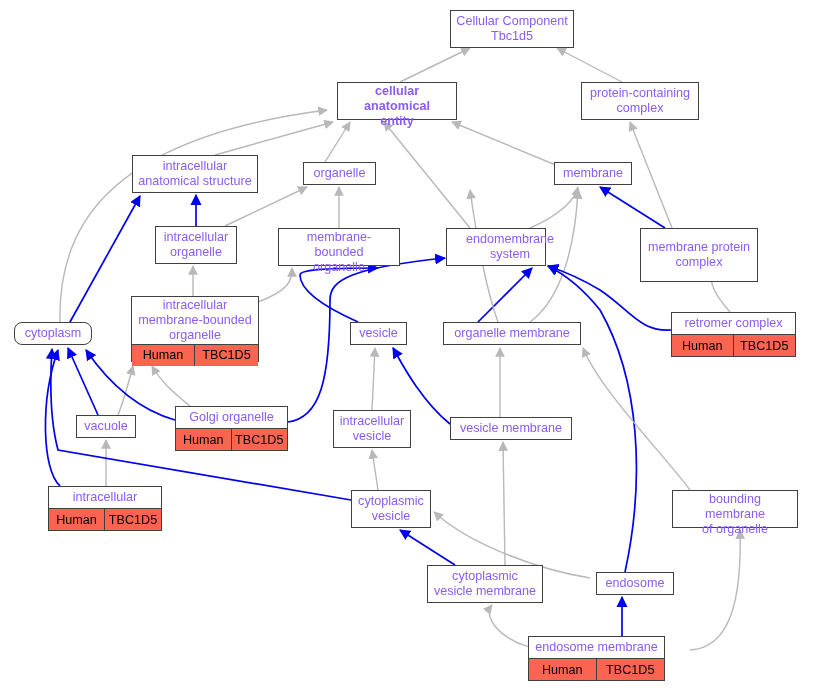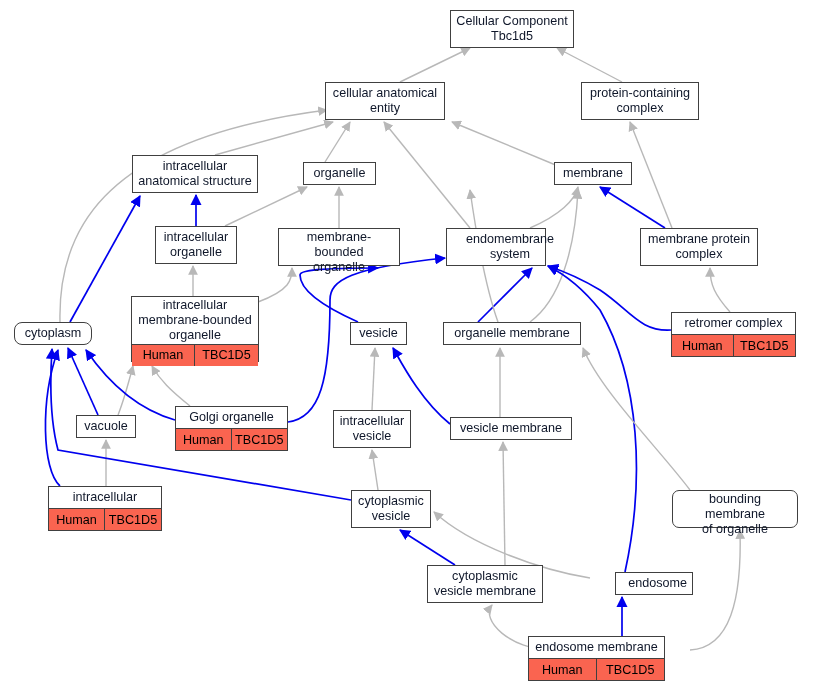--- a/index.html
+++ b/index.html
@@ -33,21 +33,21 @@
     z-index: 5;
   }
   .node .title {
     box-sizing: border-box;
     flex: 1 1 auto;
     display: flex;
     align-items: center;
     justify-content: center;
     text-align: center;
     font-size: 12.6px;
-    color: #0f172a;
+    color: #8b5cf6;
     line-height: 1.18;
     padding: 1px 5px;
     white-space: pre-line;
   }
   .node.annotated .title {
     border-bottom: 1.4px solid #404040;
   }
   .annot {
     box-sizing: border-box;
     display: flex;
@@ -126,21 +126,21 @@
         <path d="M 690 650 C 730 648 742 600 740 530" fill="none" stroke="#b8b8b8" stroke-width="1.4" marker-end="url(#arrow-isa)"></path>
         <path d="M 690 490 C 660 450 600 390 583 348" fill="none" stroke="#b8b8b8" stroke-width="1.4" marker-end="url(#arrow-isa)"></path>
       </g>
   </svg>
 
   <div id="node-layer">
       <div class="node" style="left: 450px; top: 10px; width: 124px; height: 38px;">
         <div class="title">Cellular Component
 Tbc1d5</div>
       </div>
-      <div class="node" style="left: 325px; top: 82px; width: 120px; height: 38px;">
+      <div class="node" style="left: 337px; top: 82px; width: 120px; height: 38px; font-weight: bold;">
         <div class="title">cellular anatomical
 entity</div>
       </div>
       <div class="node" style="left: 581px; top: 82px; width: 118px; height: 38px; justify-content: center;">
         <div class="title">protein-containing
 complex</div>
       </div>
       <div class="node" style="left: 132px; top: 155px; width: 126px; height: 38px;">
         <div class="title">intracellular
 anatomical structure</div>
@@ -156,21 +156,21 @@
 organelle</div>
       </div>
       <div class="node" style="left: 278px; top: 228px; width: 122px; height: 38px;">
         <div class="title">membrane-bounded
 organelle</div>
       </div>
       <div class="node" style="left: 446px; top: 228px; width: 100px; height: 38px; padding-left: 28px;">
         <div class="title">endomembrane
 system</div>
       </div>
-      <div class="node" style="left: 640px; top: 228px; width: 118px; height: 38px;">
+      <div class="node" style="left: 640px; top: 228px; width: 118px; height: 54px;">
         <div class="title">membrane protein
 complex</div>
       </div>
       <div class="node annotated" style="left: 131px; top: 296px; width: 128px; height: 66px;">
         <div class="title">intracellular
 membrane-bounded
 organelle</div>
         <div class="annot">
           <div class="cell left">Human</div>
           <div class="cell">TBC1D5</div>
@@ -213,29 +213,29 @@
         <div class="title">intracellular</div>
         <div class="annot">
           <div class="cell left">Human</div>
           <div class="cell">TBC1D5</div>
         </div>
       </div>
       <div class="node" style="left: 351px; top: 490px; width: 80px; height: 38px;">
         <div class="title">cytoplasmic
 vesicle</div>
       </div>
-      <div class="node" style="left: 672px; top: 490px; width: 126px; height: 38px; border-radius: 7px;">
+      <div class="node" style="left: 672px; top: 490px; width: 126px; height: 38px;">
         <div class="title">bounding membrane
 of organelle</div>
       </div>
       <div class="node" style="left: 427px; top: 565px; width: 116px; height: 38px;">
         <div class="title">cytoplasmic
 vesicle membrane</div>
       </div>
-      <div class="node" style="left: 615px; top: 572px; width: 78px; height: 23px; align-items: flex-end;">
+      <div class="node" style="left: 596px; top: 572px; width: 78px; height: 23px;">
         <div class="title">endosome</div>
       </div>
       <div class="node annotated" style="left: 528px; top: 636px; width: 137px; height: 45px;">
         <div class="title">endosome membrane</div>
         <div class="annot">
           <div class="cell left">Human</div>
           <div class="cell">TBC1D5</div>
         </div>
       </div>
     </div>

